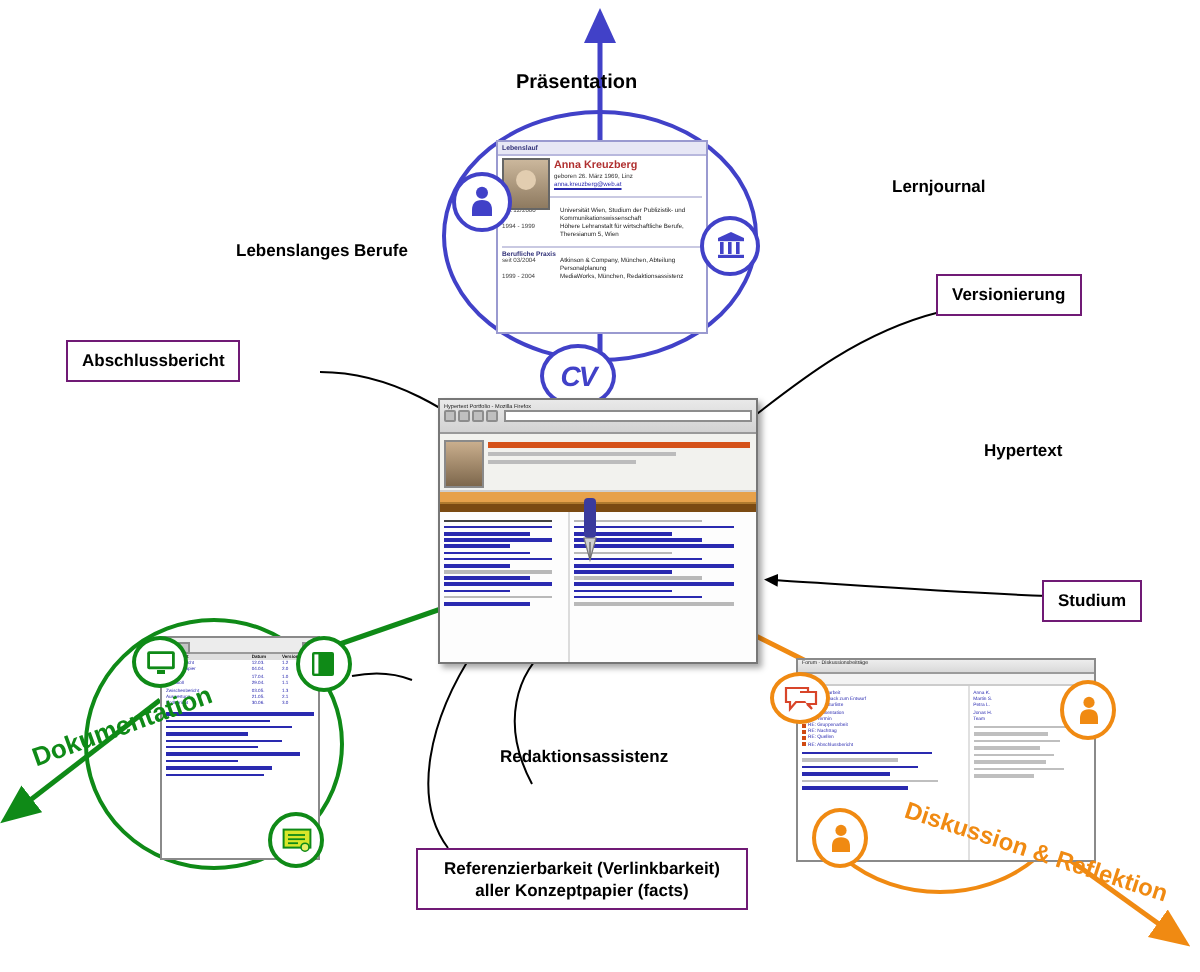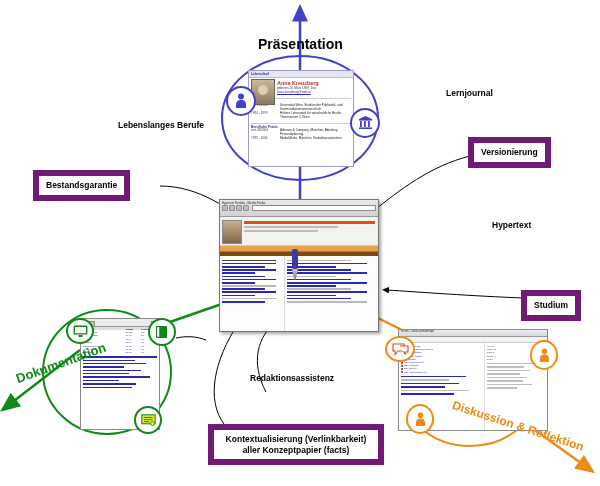--- a/index.html
+++ b/index.html
@@ -21,30 +21,30 @@
 
   
   .label {
     position: absolute;
     font-size: 8.5px;
     color: #000;
     white-space: nowrap;
     font-weight: bold;
   }
   .label.boxed {
-    border: 6px solid #701a75;
+    border: 1px solid #701a75;
     background: #fff;
     padding: 4px 7px;
     font-size: 8.5px;
     text-align: center;
     white-space: normal;
     line-height: 1.25;
   }
   .title-praesentation {
-    font-size: 14px;
+    font-size: 10px;
     font-weight: bold;
     color: #000;
   }
 
   
   .cvcard {
     position: absolute;
     left: 248px;
     top: 70px;
     width: 104px;
@@ -435,20 +435,21 @@
     <svg width="15" height="14" viewBox="0 0 15 14">
       <rect x="1" y="3" width="13" height="1.6" fill="#4141c8"></rect>
       <rect x="2" y="5" width="1.8" height="6" fill="#4141c8"></rect>
       <rect x="6" y="5" width="1.8" height="6" fill="#4141c8"></rect>
       <rect x="10" y="5" width="1.8" height="6" fill="#4141c8"></rect>
       <rect x="1" y="11.4" width="13" height="1.6" fill="#4141c8"></rect>
       <path d="M7.5 0 L14 3 L1 3 z" fill="#4141c8"></path>
     </svg>
   </div>
 
+  <div class="cv-badge">CV</div>
 
   <div class="browser">
     <div class="br-chrome">
       <div class="br-title">Hypertext Portfolio - Mozilla Firefox</div>
       <div class="br-toolbar">
         <i></i>
         <i></i>
         <i></i>
         <i></i>
       </div>
@@ -685,24 +686,24 @@
       <circle cx="6.5" cy="3.2" r="2.8" fill="#f08a12"></circle>
       <path d="M6.5 6.6 C3.2 6.6 2 8.4 2 11.2 L2 14 L11 14 L11 11.2 C11 8.4 9.8 6.6 6.5 6.6 z" fill="#f08a12"></path>
     </svg>
   </div>
 
   <div class="label" style="left:118px; top:120px;">Lebenslanges Berufe</div>
   <div class="label" style="left:446px; top:88px;">Lernjournal</div>
   <div class="label" style="left:492px; top:220px;">Hypertext</div>
   <div class="label" style="left:250px; top:373px;">Redaktionsassistenz</div>
 
-  <div class="label boxed" style="left:33px; top:170px;">Bestandsgarantie</div>
+  <div class="label boxed" style="left:33px; top:170px;">Abschlussbericht</div>
   <div class="label boxed" style="left:468px; top:137px;">Versionierung</div>
   <div class="label boxed" style="left:521px; top:290px;">Studium</div>
   <div class="label boxed" style="left:208px; top:424px; width:150px;">
-    <span>Kontextualisierung (Verlinkbarkeit)</span><br>
+    <span>Referenzierbarkeit (Verlinkbarkeit)</span><br>
     <span>aller Konzeptpapier (facts)</span>
   </div>
 
   <div class="rotated-doku">Dokumentation</div>
   <div class="rotated-disk">Diskussion &amp; Reflektion</div>
 
 </div>
 
 </body></html>

